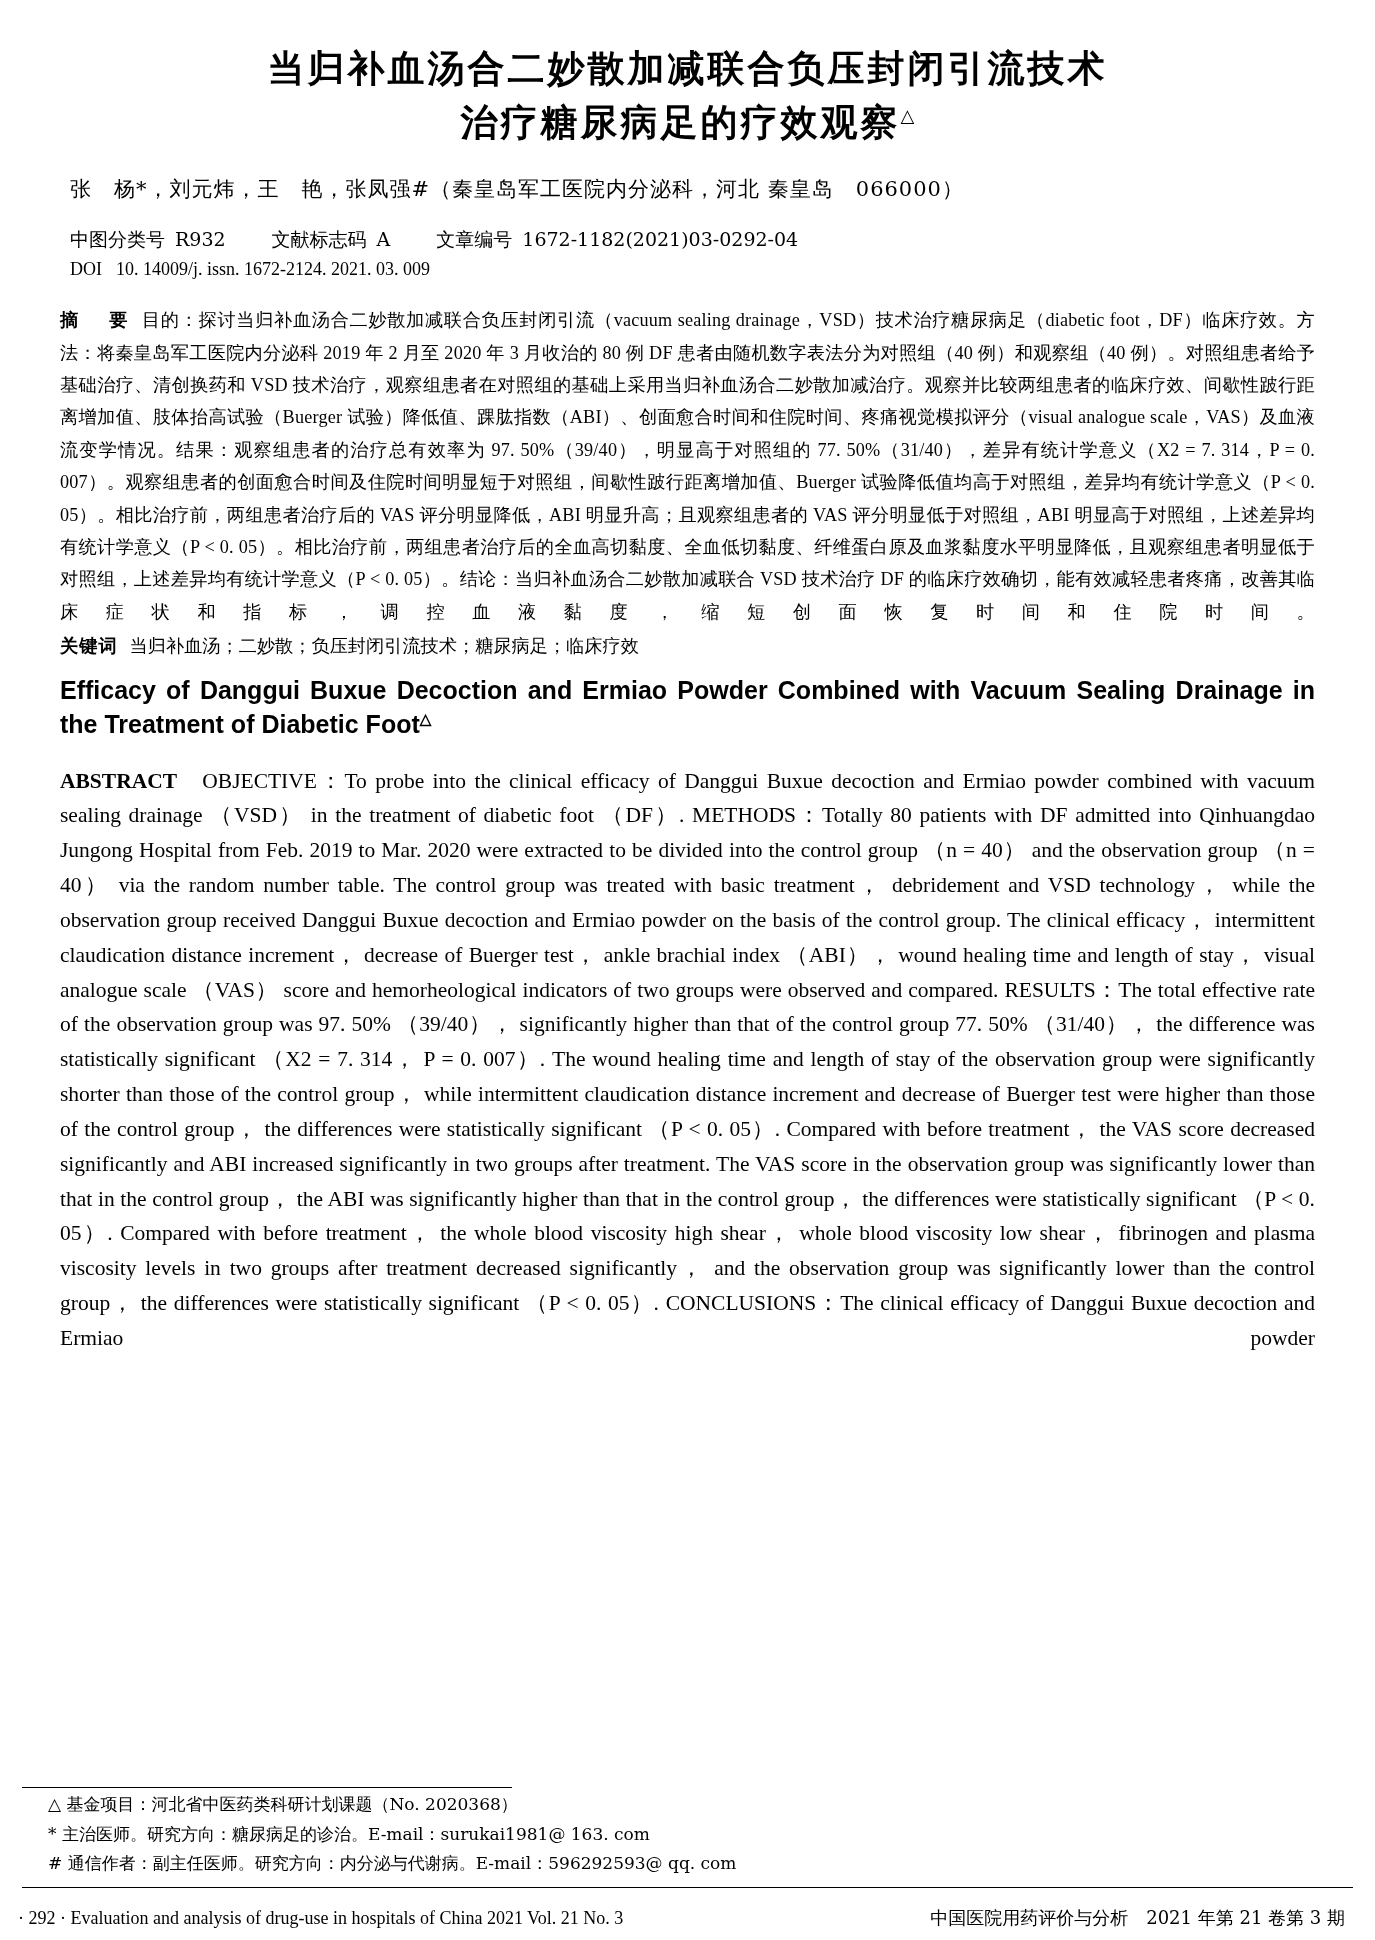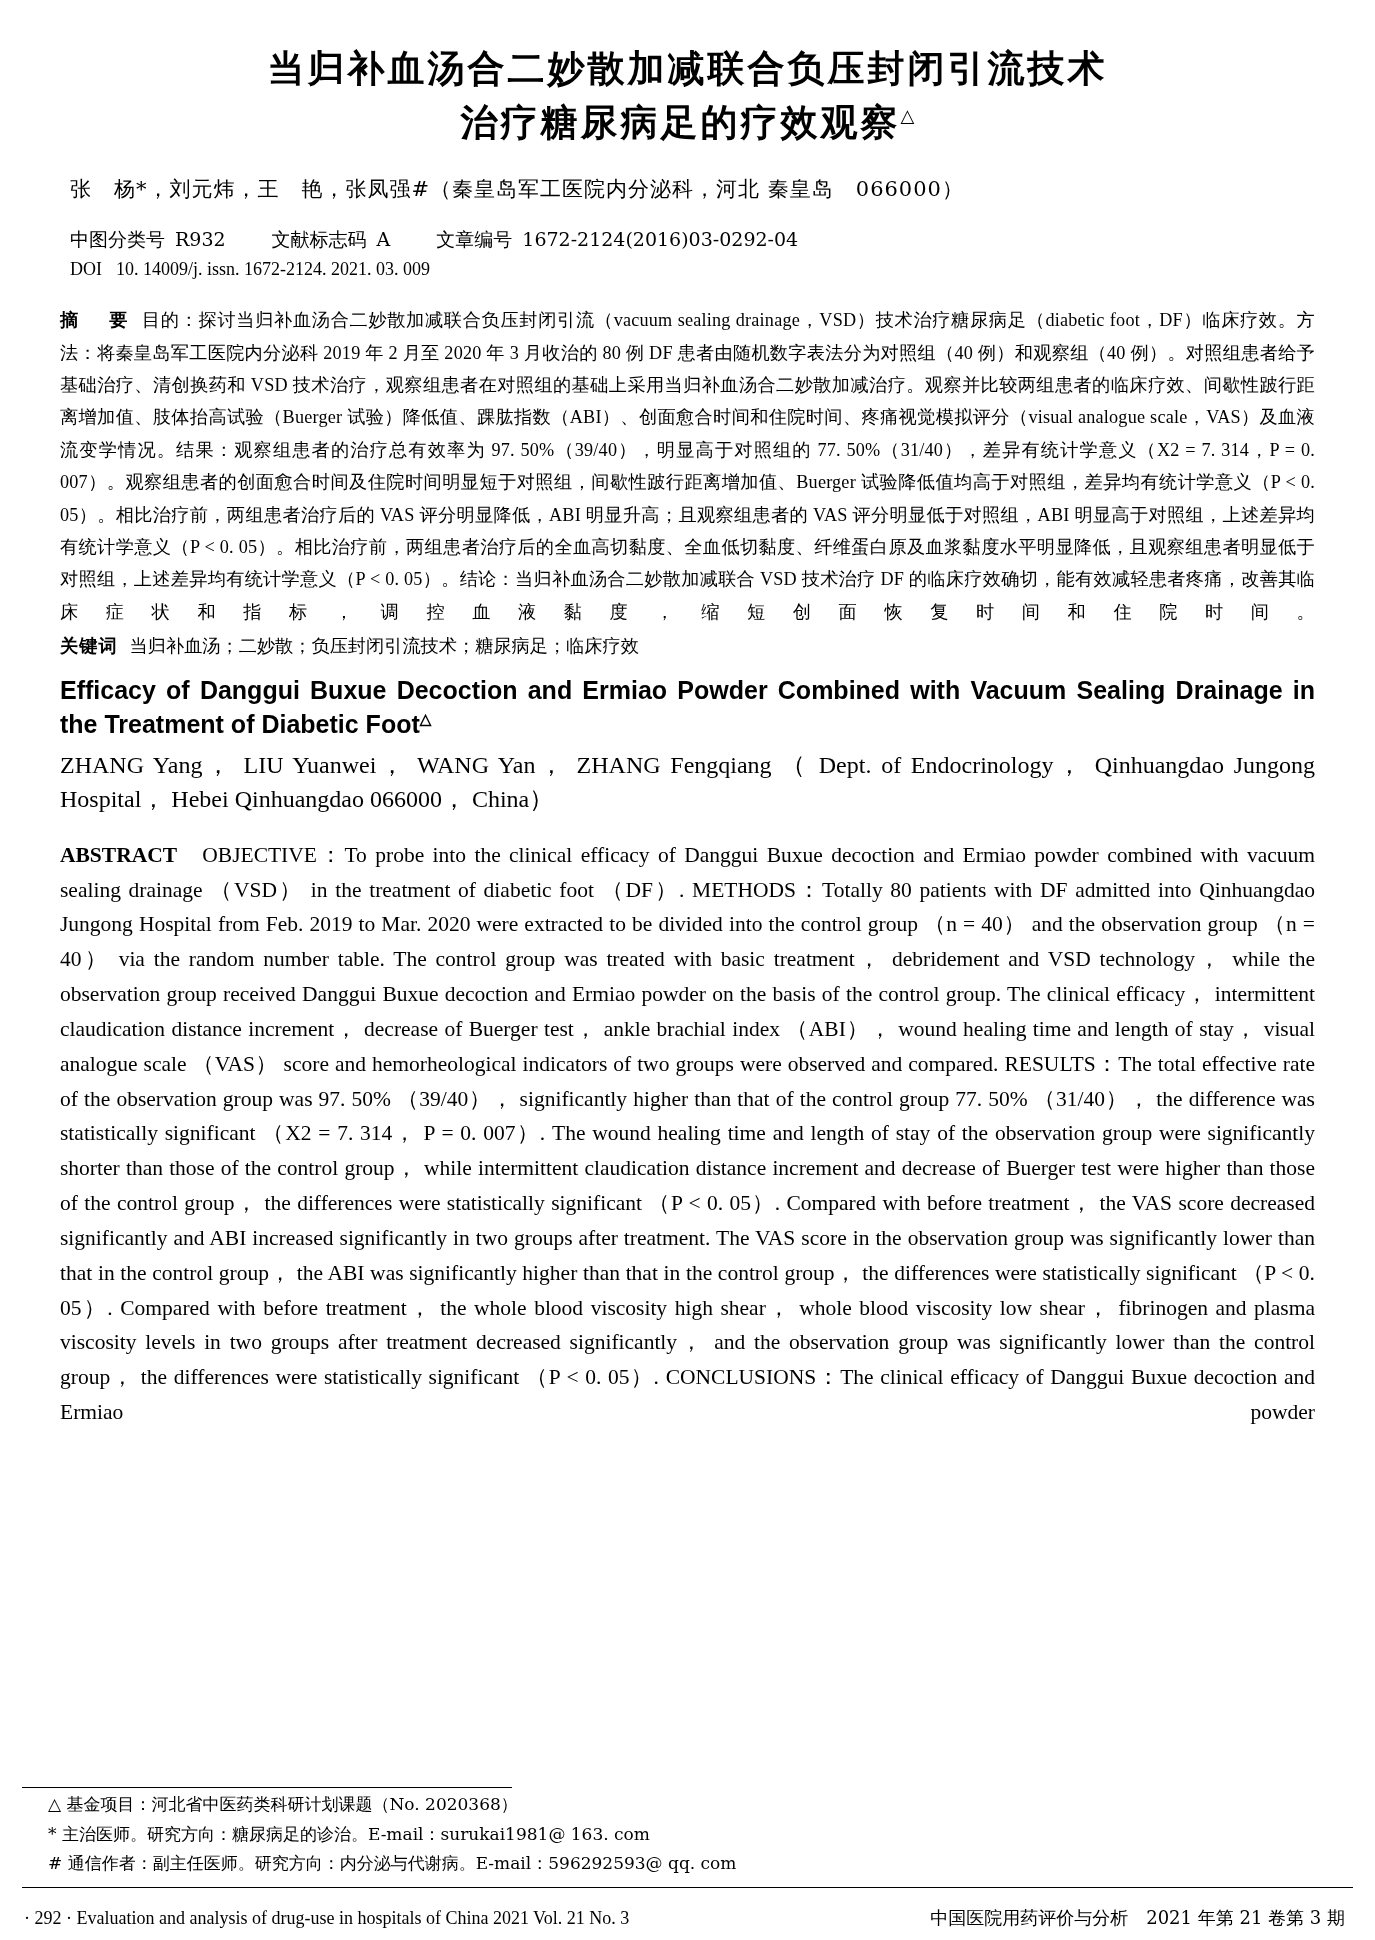--- a/index.html
+++ b/index.html
@@ -143,21 +143,21 @@
   
   .footer-rule {
     position: absolute;
     left: 22px;
     right: 22px;
     bottom: 52px;
     border-top: 1px solid #000;
   }
   .footer {
     position: absolute;
-    left: 24px;
+    left: 18px;
     right: 30px;
     bottom: 10px;
     display: flex;
     justify-content: space-between;
     align-items: baseline;
     font-size: 18px;
   }
   .footer-left {
     font-family: "Liberation Serif", serif;
   }
@@ -178,39 +178,38 @@
 
   <div class="cn-authors">张　杨*，刘元炜，王　艳，张凤强#（秦皇岛军工医院内分泌科，河北 秦皇岛　066000）</div>
 
   <div class="meta-block">
     <div class="meta-row">
       <span class="meta-label">中图分类号</span>
       <span class="meta-value">R932</span>
       <span class="meta-label">文献标志码</span>
       <span class="meta-value">A</span>
       <span class="meta-label">文章编号</span>
-      <span class="meta-value">1672-2124(2016)03-0292-04</span>
+      <span class="meta-value">1672-1182(2021)03-0292-04</span>
     </div>
     <div class="meta-row doi-row">
       <span class="meta-label">DOI</span>
       <span class="meta-value">10. 14009/j. issn. 1672-2124. 2021. 03. 009</span>
     </div>
   </div>
 
   <div class="cn-abstract">
     <span class="lead">摘　要</span><span>目的：探讨当归补血汤合二妙散加减联合负压封闭引流（vacuum sealing drainage，VSD）技术治疗糖尿病足（diabetic foot，DF）临床疗效。方法：将秦皇岛军工医院内分泌科 2019 年 2 月至 2020 年 3 月收治的 80 例 DF 患者由随机数字表法分为对照组（40 例）和观察组（40 例）。对照组患者给予基础治疗、清创换药和 VSD 技术治疗，观察组患者在对照组的基础上采用当归补血汤合二妙散加减治疗。观察并比较两组患者的临床疗效、间歇性跛行距离增加值、肢体抬高试验（Buerger 试验）降低值、踝肱指数（ABI）、创面愈合时间和住院时间、疼痛视觉模拟评分（visual analogue scale，VAS）及血液流变学情况。结果：观察组患者的治疗总有效率为 97. 50%（39/40），明显高于对照组的 77. 50%（31/40），差异有统计学意义（X2 = 7. 314，P = 0. 007）。观察组患者的创面愈合时间及住院时间明显短于对照组，间歇性跛行距离增加值、Buerger 试验降低值均高于对照组，差异均有统计学意义（P &lt; 0. 05）。相比治疗前，两组患者治疗后的 VAS 评分明显降低，ABI 明显升高；且观察组患者的 VAS 评分明显低于对照组，ABI 明显高于对照组，上述差异均有统计学意义（P &lt; 0. 05）。相比治疗前，两组患者治疗后的全血高切黏度、全血低切黏度、纤维蛋白原及血浆黏度水平明显降低，且观察组患者明显低于对照组，上述差异均有统计学意义（P &lt; 0. 05）。结论：当归补血汤合二妙散加减联合 VSD 技术治疗 DF 的临床疗效确切，能有效减轻患者疼痛，改善其临床症状和指标，调控血液黏度，缩短创面恢复时间和住院时间。</span>
   </div>
 
   <div class="cn-keywords">
     <span class="lead">关键词</span><span>当归补血汤；二妙散；负压封闭引流技术；糖尿病足；临床疗效</span>
   </div>
 
   <div class="en-title"><span>Efficacy of Danggui Buxue Decoction and Ermiao Powder Combined with Vacuum Sealing Drainage in the Treatment of Diabetic Foot</span><span class="sup">△</span></div>
 
-  <div class="en-authors">ZHANG Yang， LIU Yuanwei， WANG Yan， ZHANG Fengqiang （ Dept. of Endocrinology， Qinhuangdao Jungong Hospital， Hebei Qinhuangdao 066000， China）</div>
 
   <div class="en-abstract">
     <b>ABSTRACT</b>&nbsp;&nbsp;&nbsp;<span>OBJECTIVE：To probe into the clinical efficacy of Danggui Buxue decoction and Ermiao powder combined with vacuum sealing drainage （VSD） in the treatment of diabetic foot （DF）. METHODS：Totally 80 patients with DF admitted into Qinhuangdao Jungong Hospital from Feb. 2019 to Mar. 2020 were extracted to be divided into the control group （n = 40） and the observation group （n = 40） via the random number table. The control group was treated with basic treatment， debridement and VSD technology， while the observation group received Danggui Buxue decoction and Ermiao powder on the basis of the control group. The clinical efficacy， intermittent claudication distance increment， decrease of Buerger test， ankle brachial index （ABI）， wound healing time and length of stay， visual analogue scale （VAS） score and hemorheological indicators of two groups were observed and compared. RESULTS：The total effective rate of the observation group was 97. 50% （39/40）， significantly higher than that of the control group 77. 50% （31/40）， the difference was statistically significant （X2 = 7. 314， P = 0. 007）. The wound healing time and length of stay of the observation group were significantly shorter than those of the control group， while intermittent claudication distance increment and decrease of Buerger test were higher than those of the control group， the differences were statistically significant （P &lt; 0. 05）. Compared with before treatment， the VAS score decreased significantly and ABI increased significantly in two groups after treatment. The VAS score in the observation group was significantly lower than that in the control group， the ABI was significantly higher than that in the control group， the differences were statistically significant （P &lt; 0. 05）. Compared with before treatment， the whole blood viscosity high shear， whole blood viscosity low shear， fibrinogen and plasma viscosity levels in two groups after treatment decreased significantly， and the observation group was significantly lower than the control group， the differences were statistically significant （P &lt; 0. 05）. CONCLUSIONS：The clinical efficacy of Danggui Buxue decoction and Ermiao powder</span>
   </div>
 
   <div class="footnote-rule"></div>
   <div class="footnotes">
     <div>△ 基金项目：河北省中医药类科研计划课题（No. 2020368）</div>
     <div>* 主治医师。研究方向：糖尿病足的诊治。E-mail：surukai1981@ 163. com</div>
     <div># 通信作者：副主任医师。研究方向：内分泌与代谢病。E-mail：596292593@ qq. com</div>

